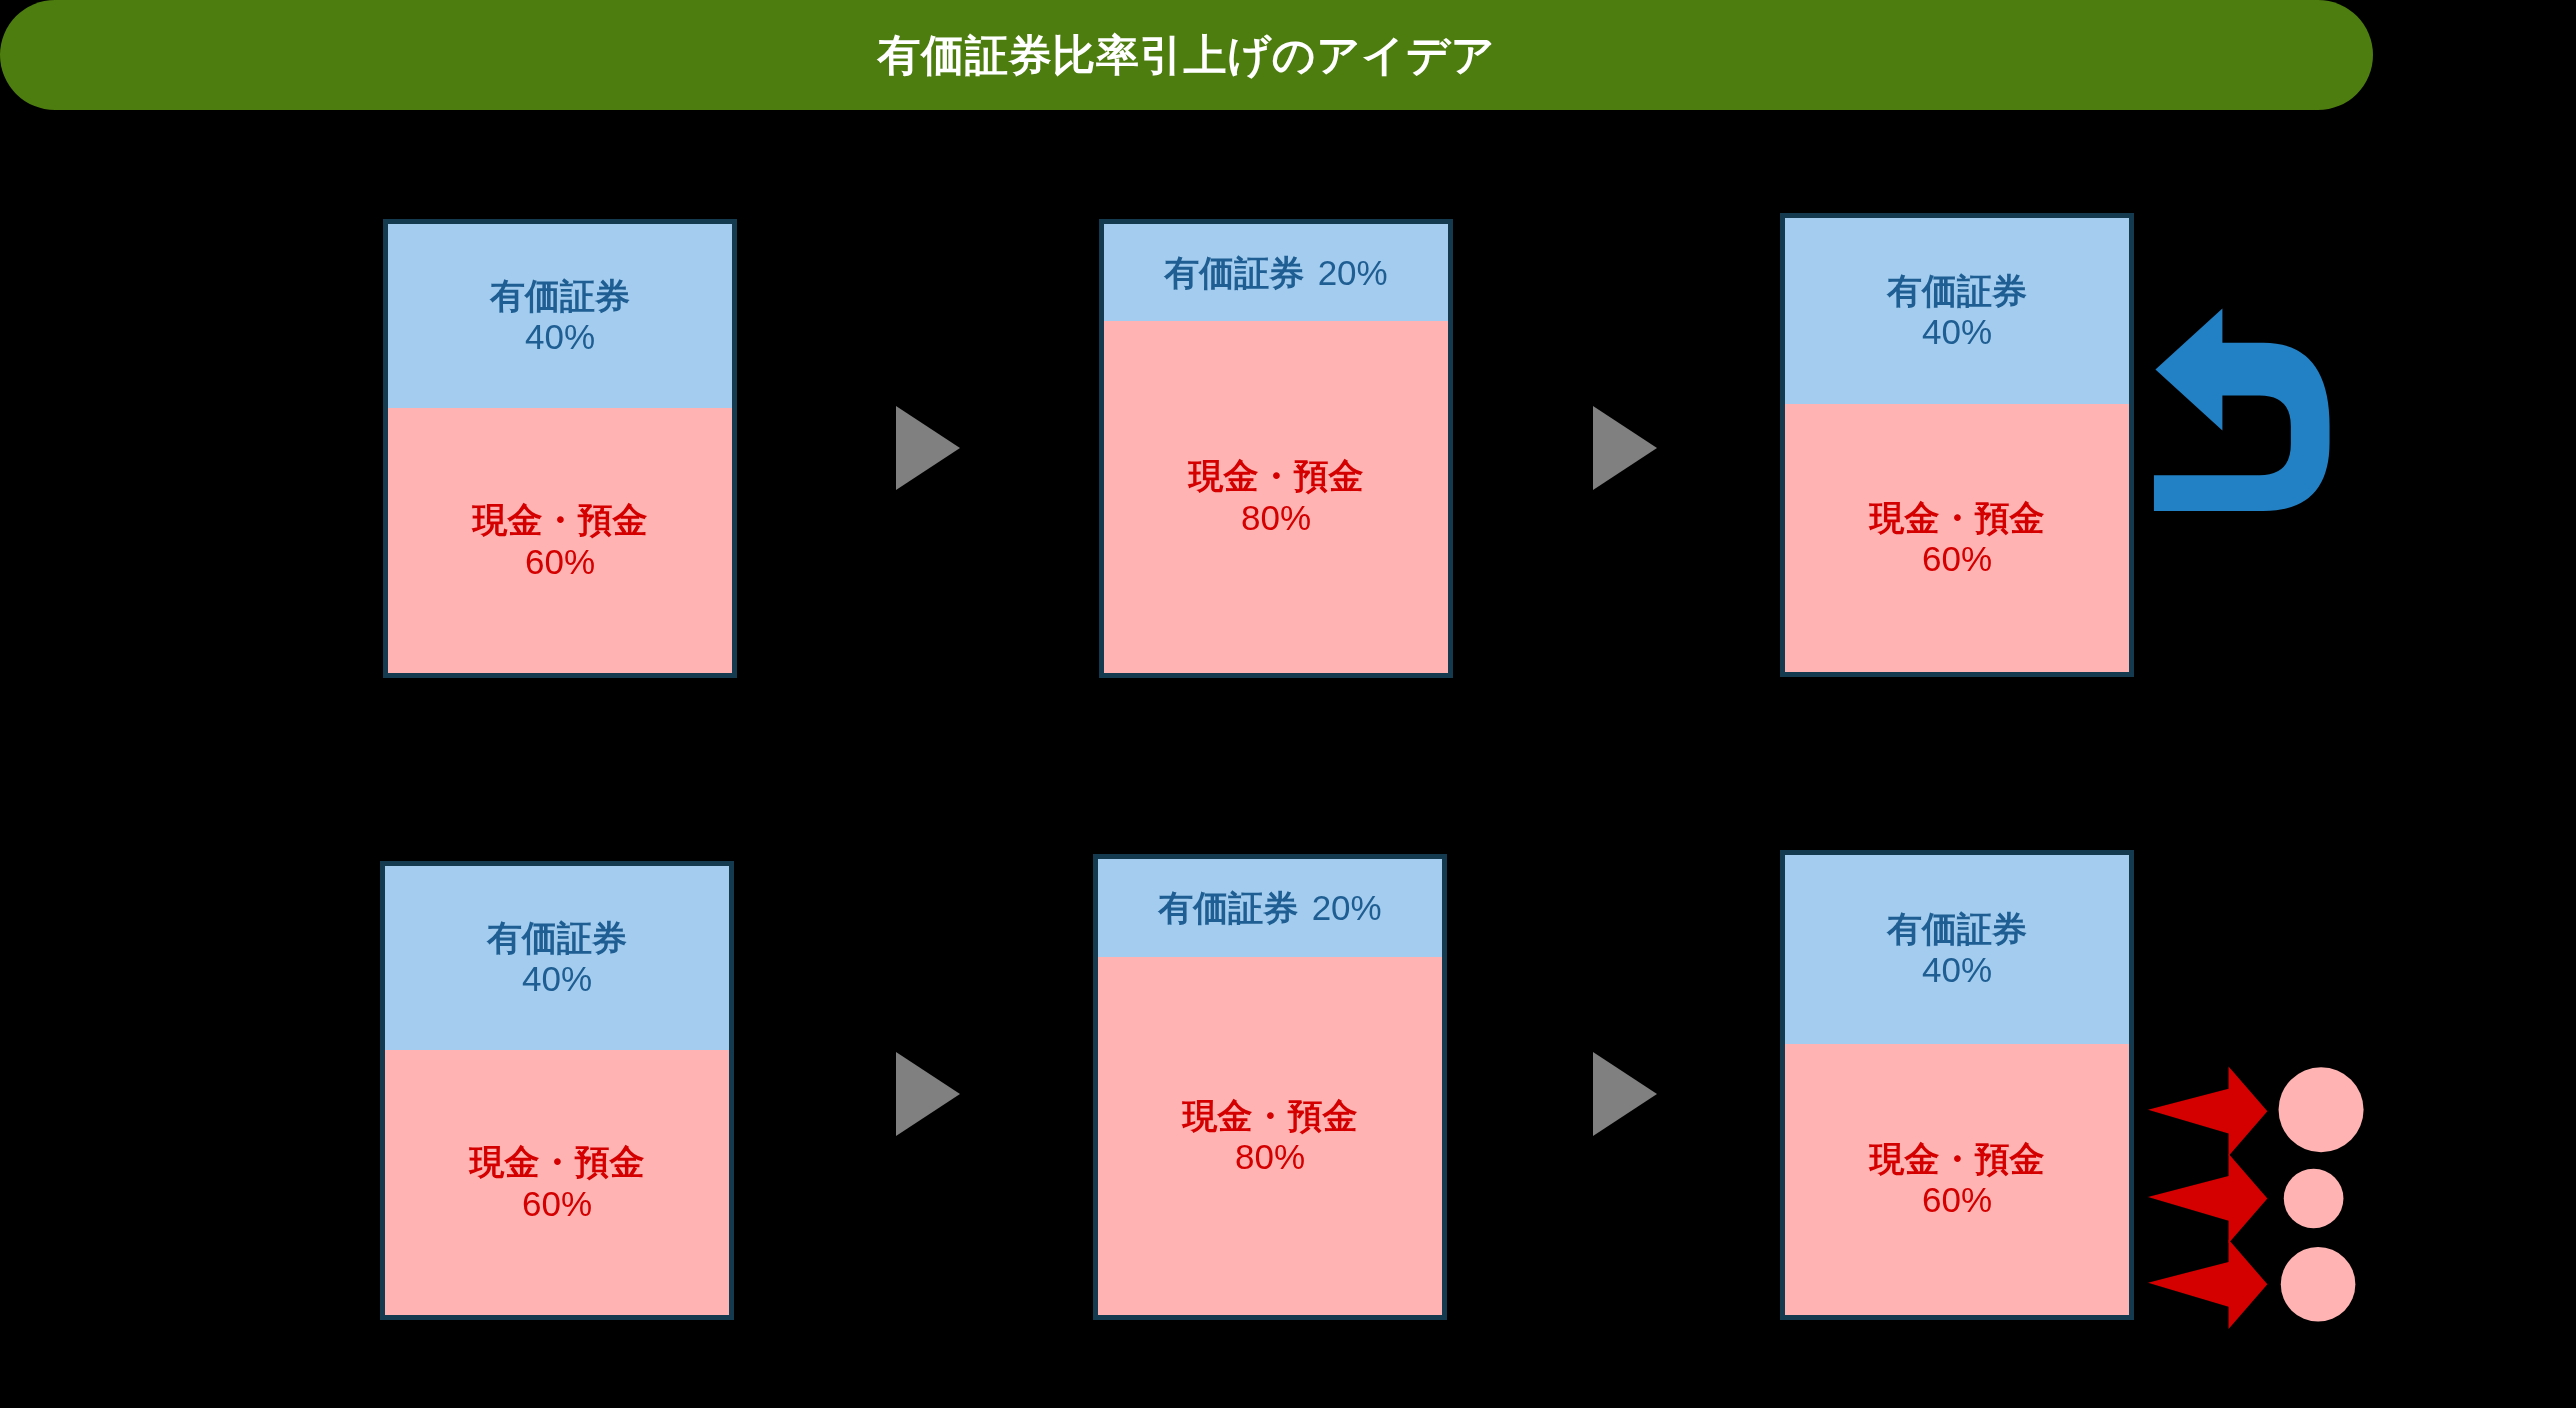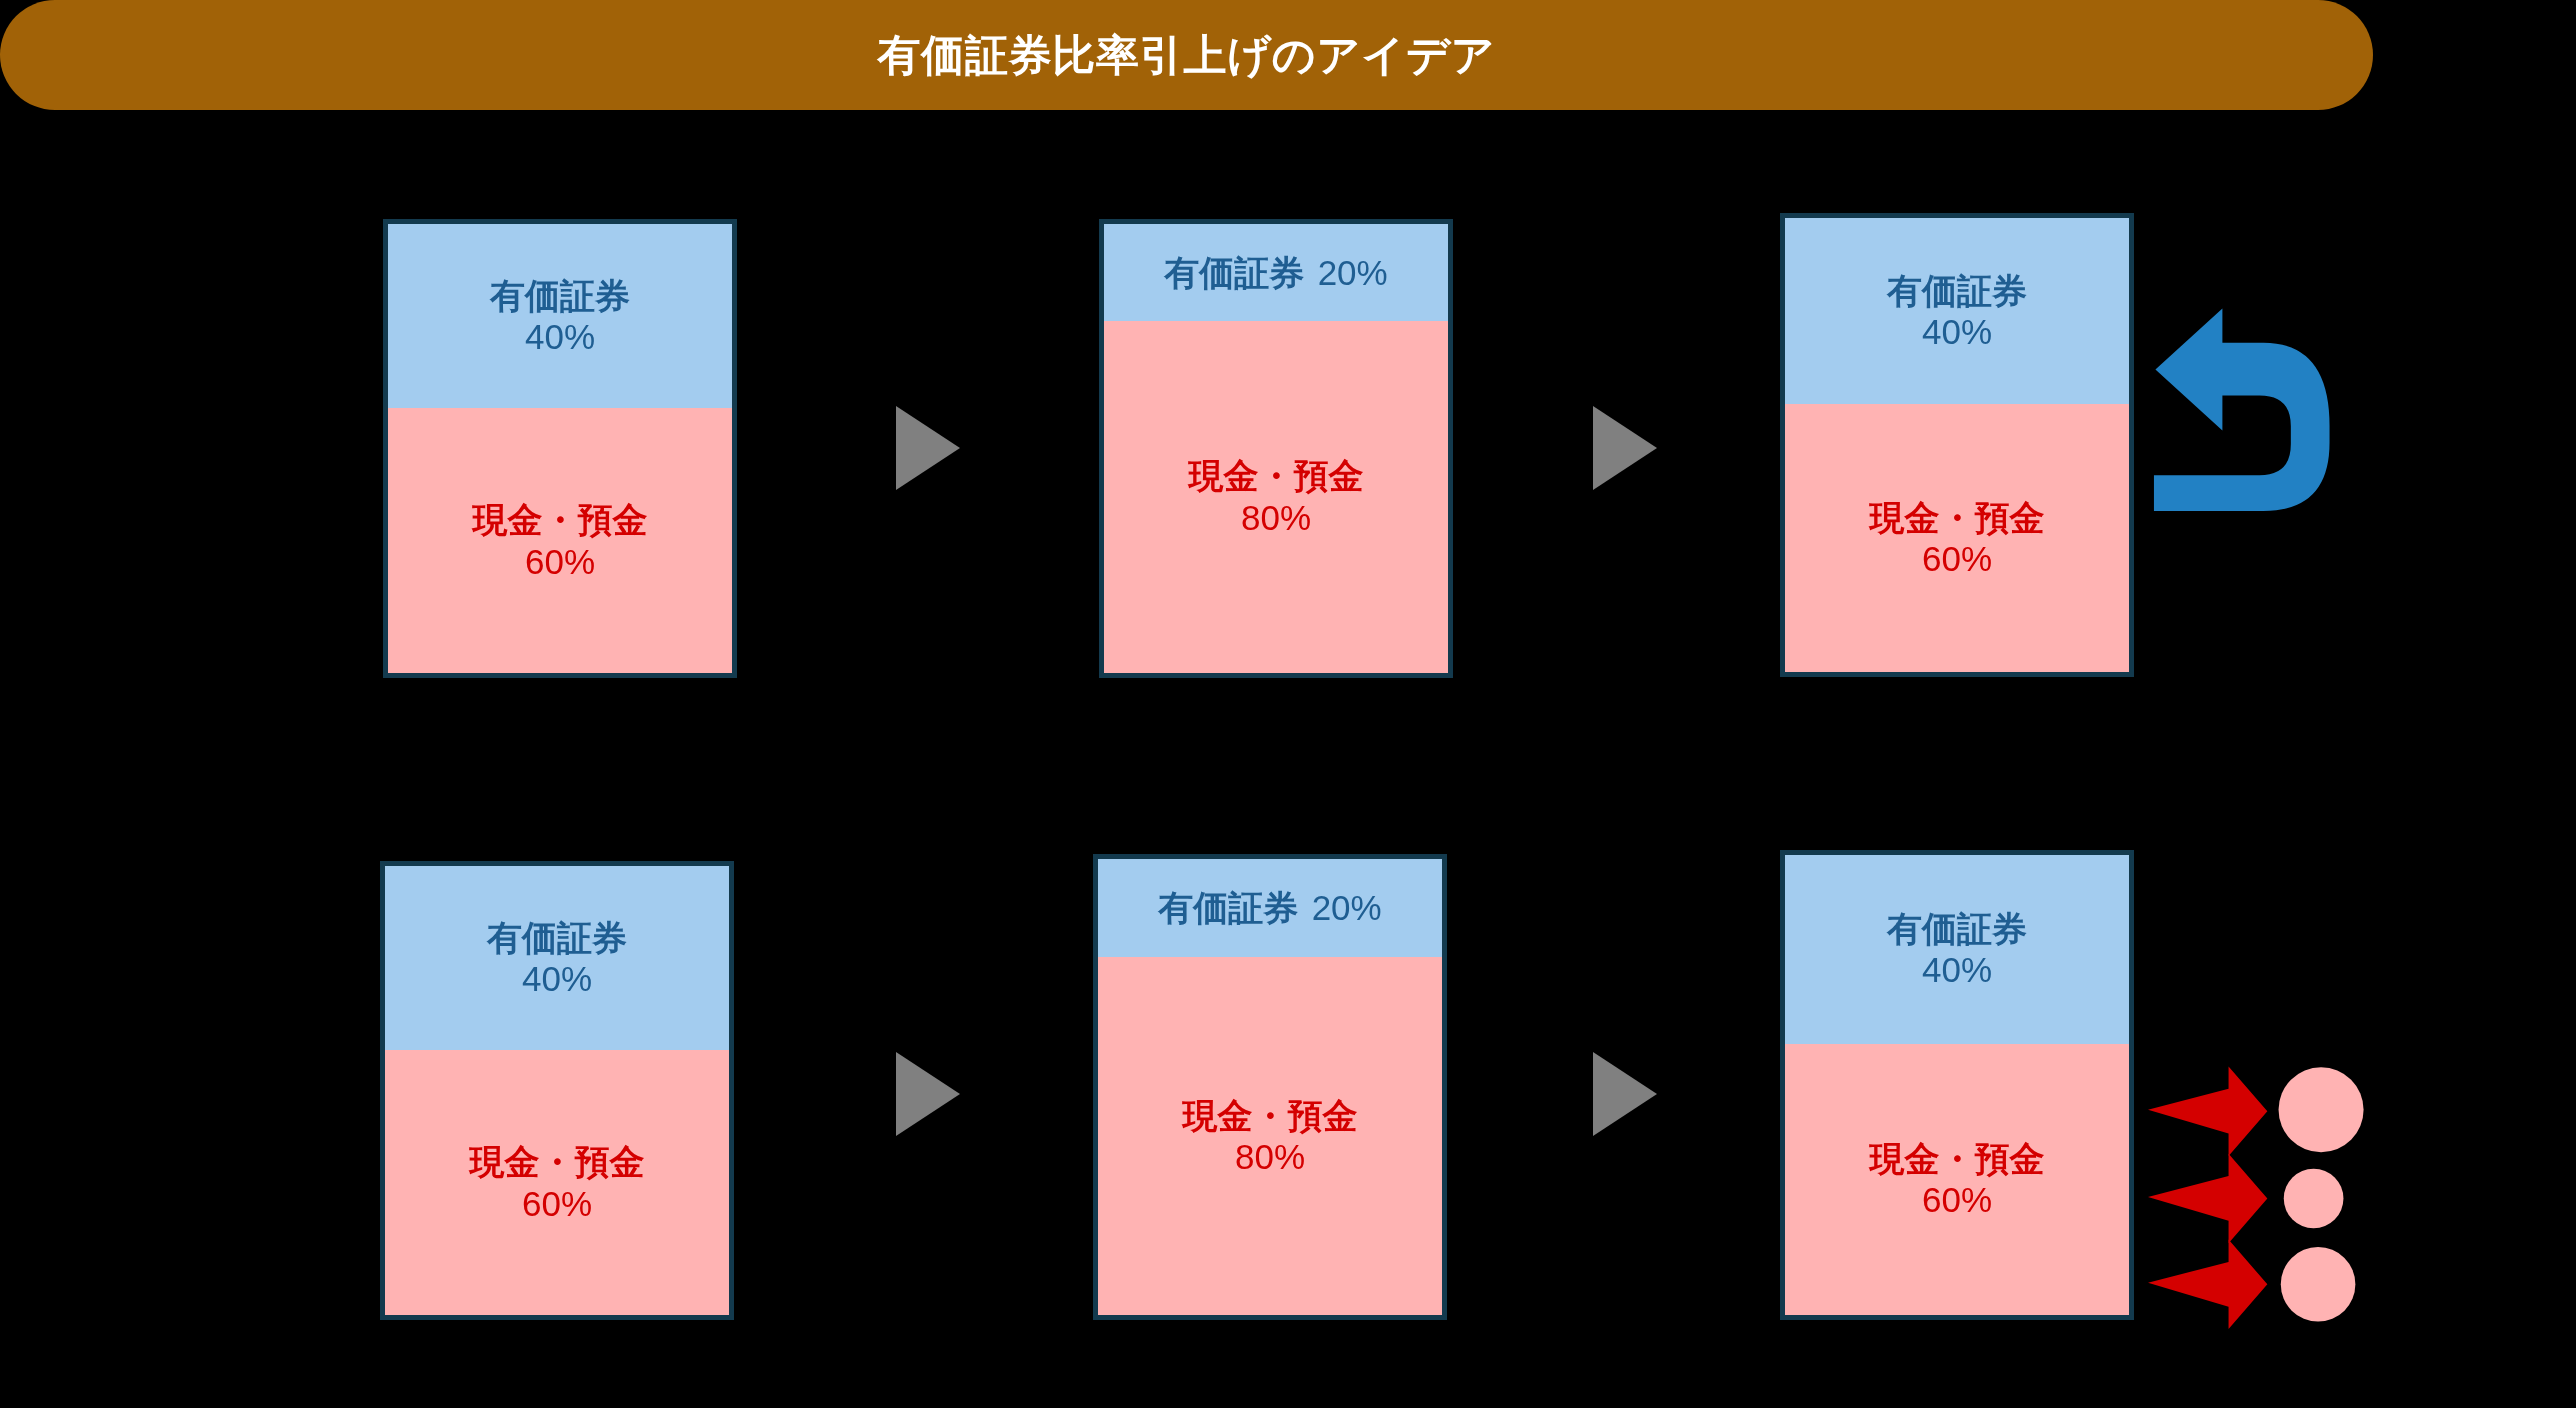--- a/index.html
+++ b/index.html
@@ -15,21 +15,21 @@
     font-family: "Liberation Sans", "DejaVu Sans", sans-serif;
   }
 
   
   .title-bar {
     position: absolute;
     left: 0px;
     top: 0px;
     width: 2373px;
     height: 110px;
-    background: #a16207;
+    background: #4d7c0f;
     border-radius: 55px;
     display: flex;
     align-items: center;
     justify-content: center;
     box-sizing: border-box;
   }
   .title-text {
     color: #FFFFFF;
     font-size: 43px;
     font-weight: bold;

